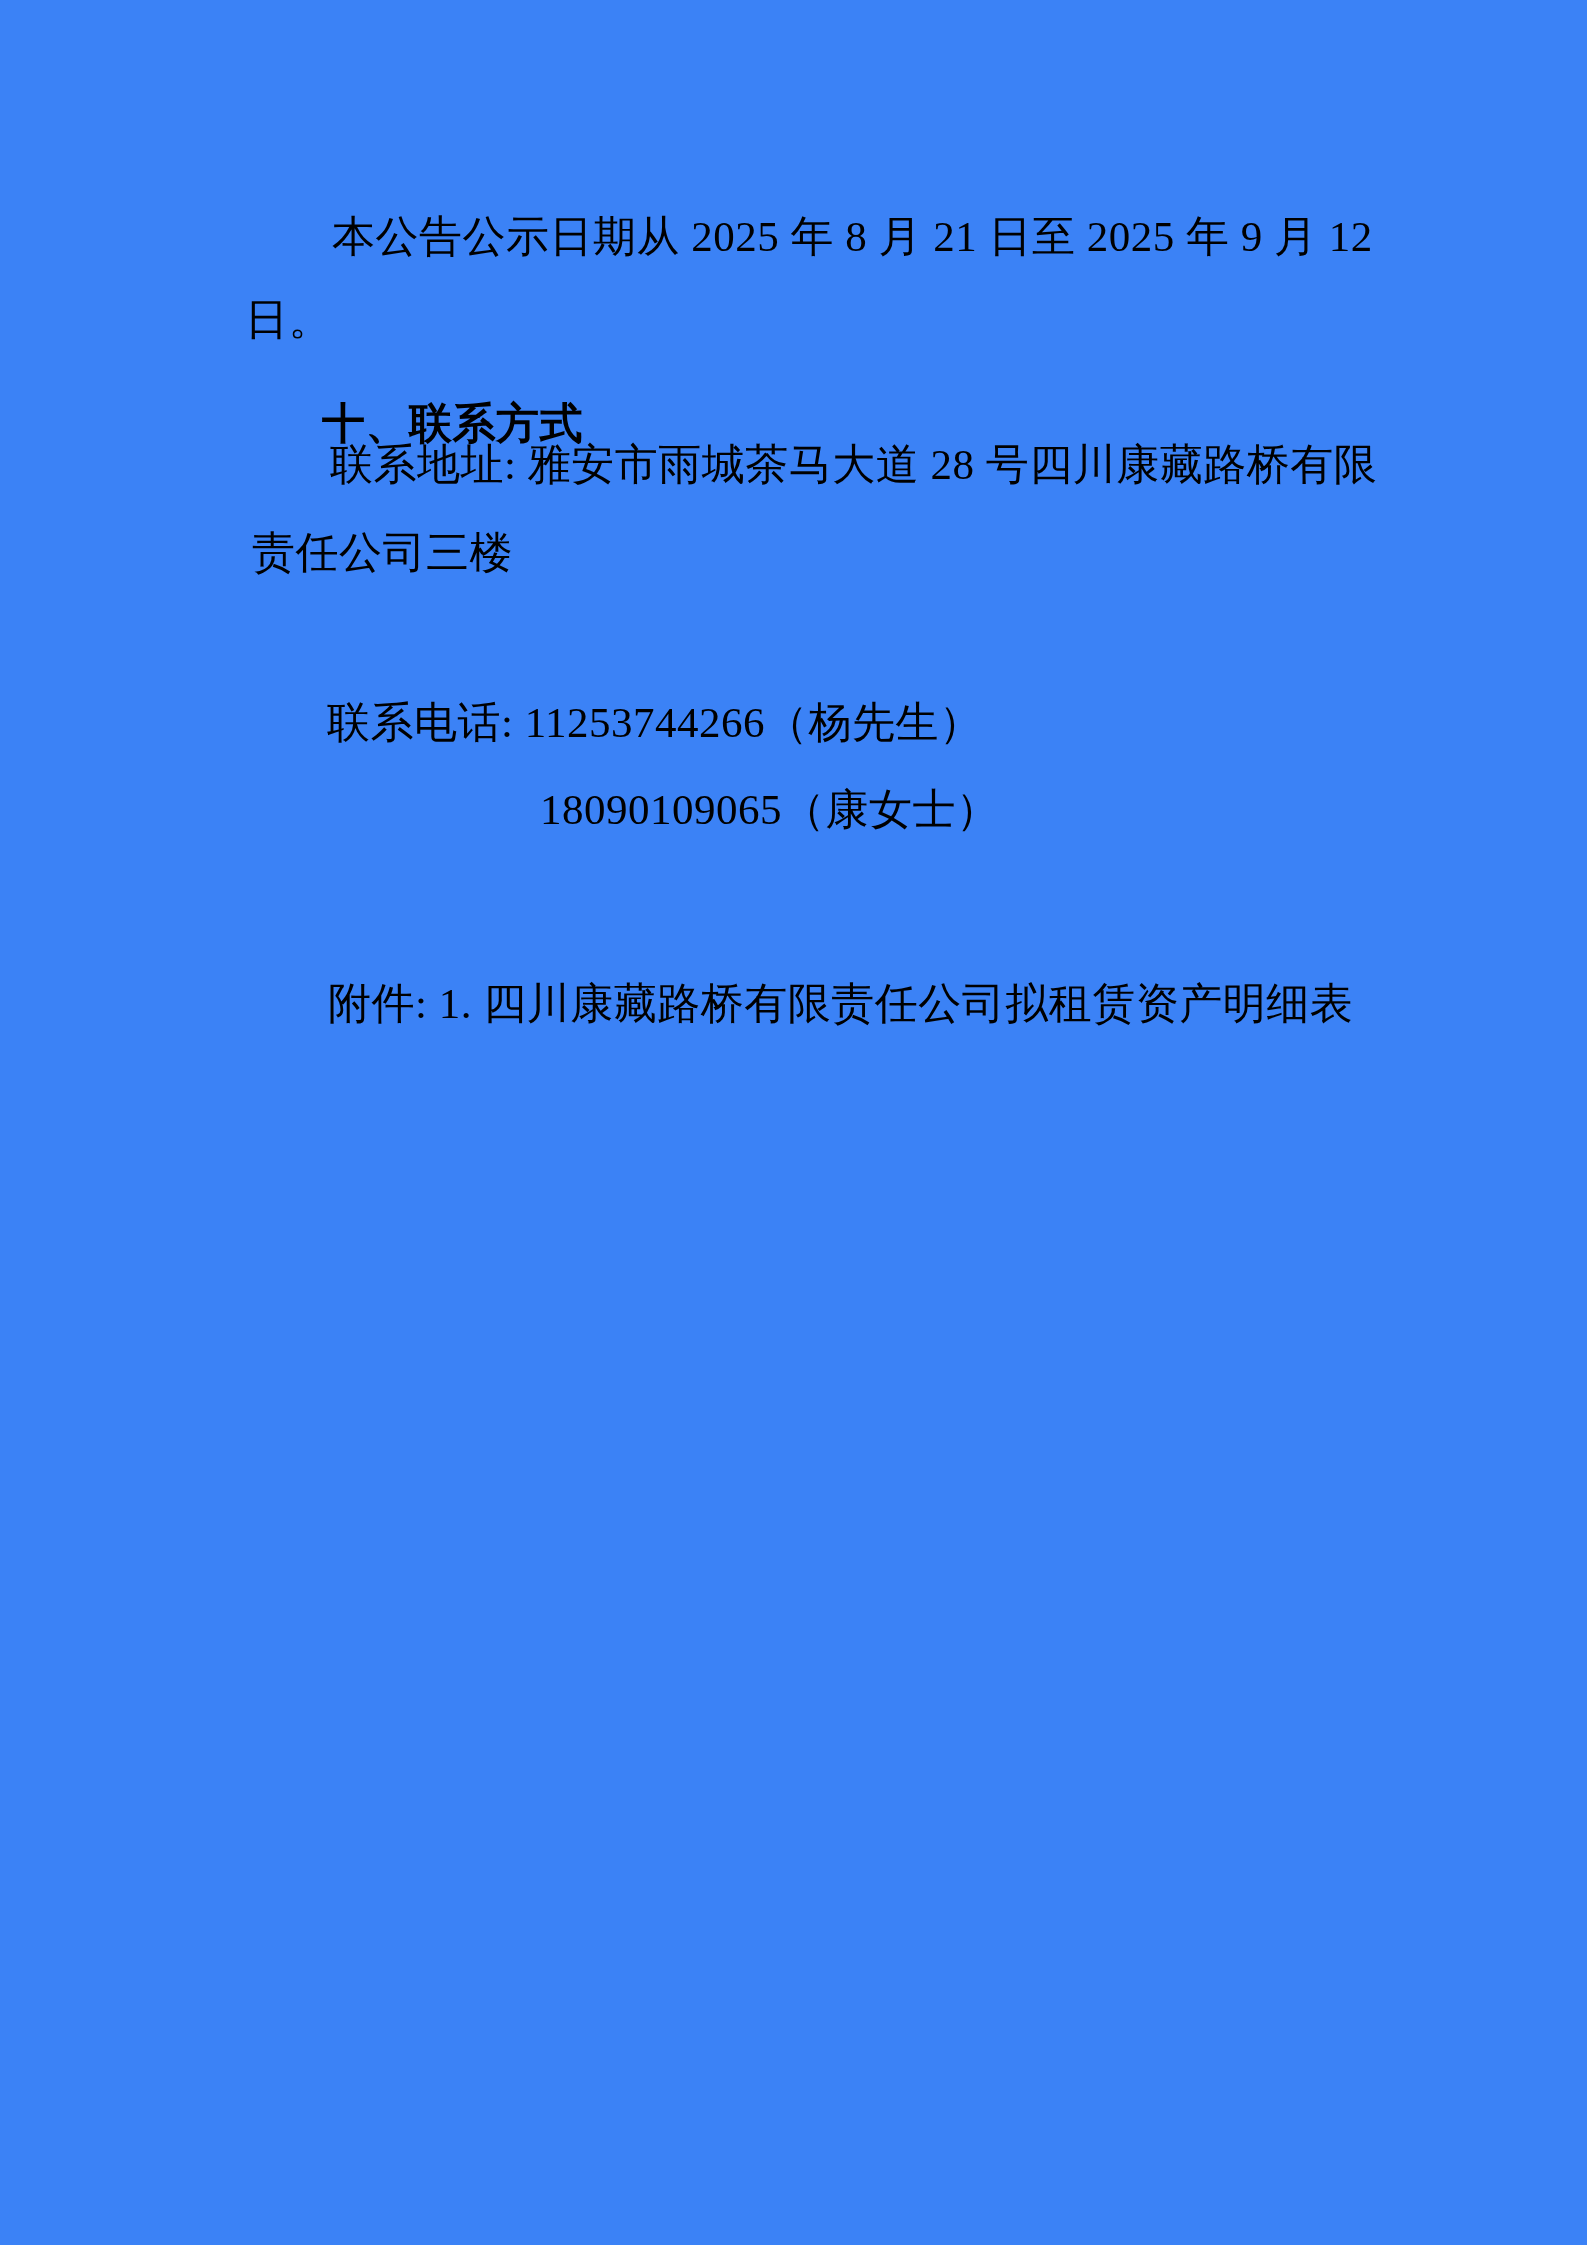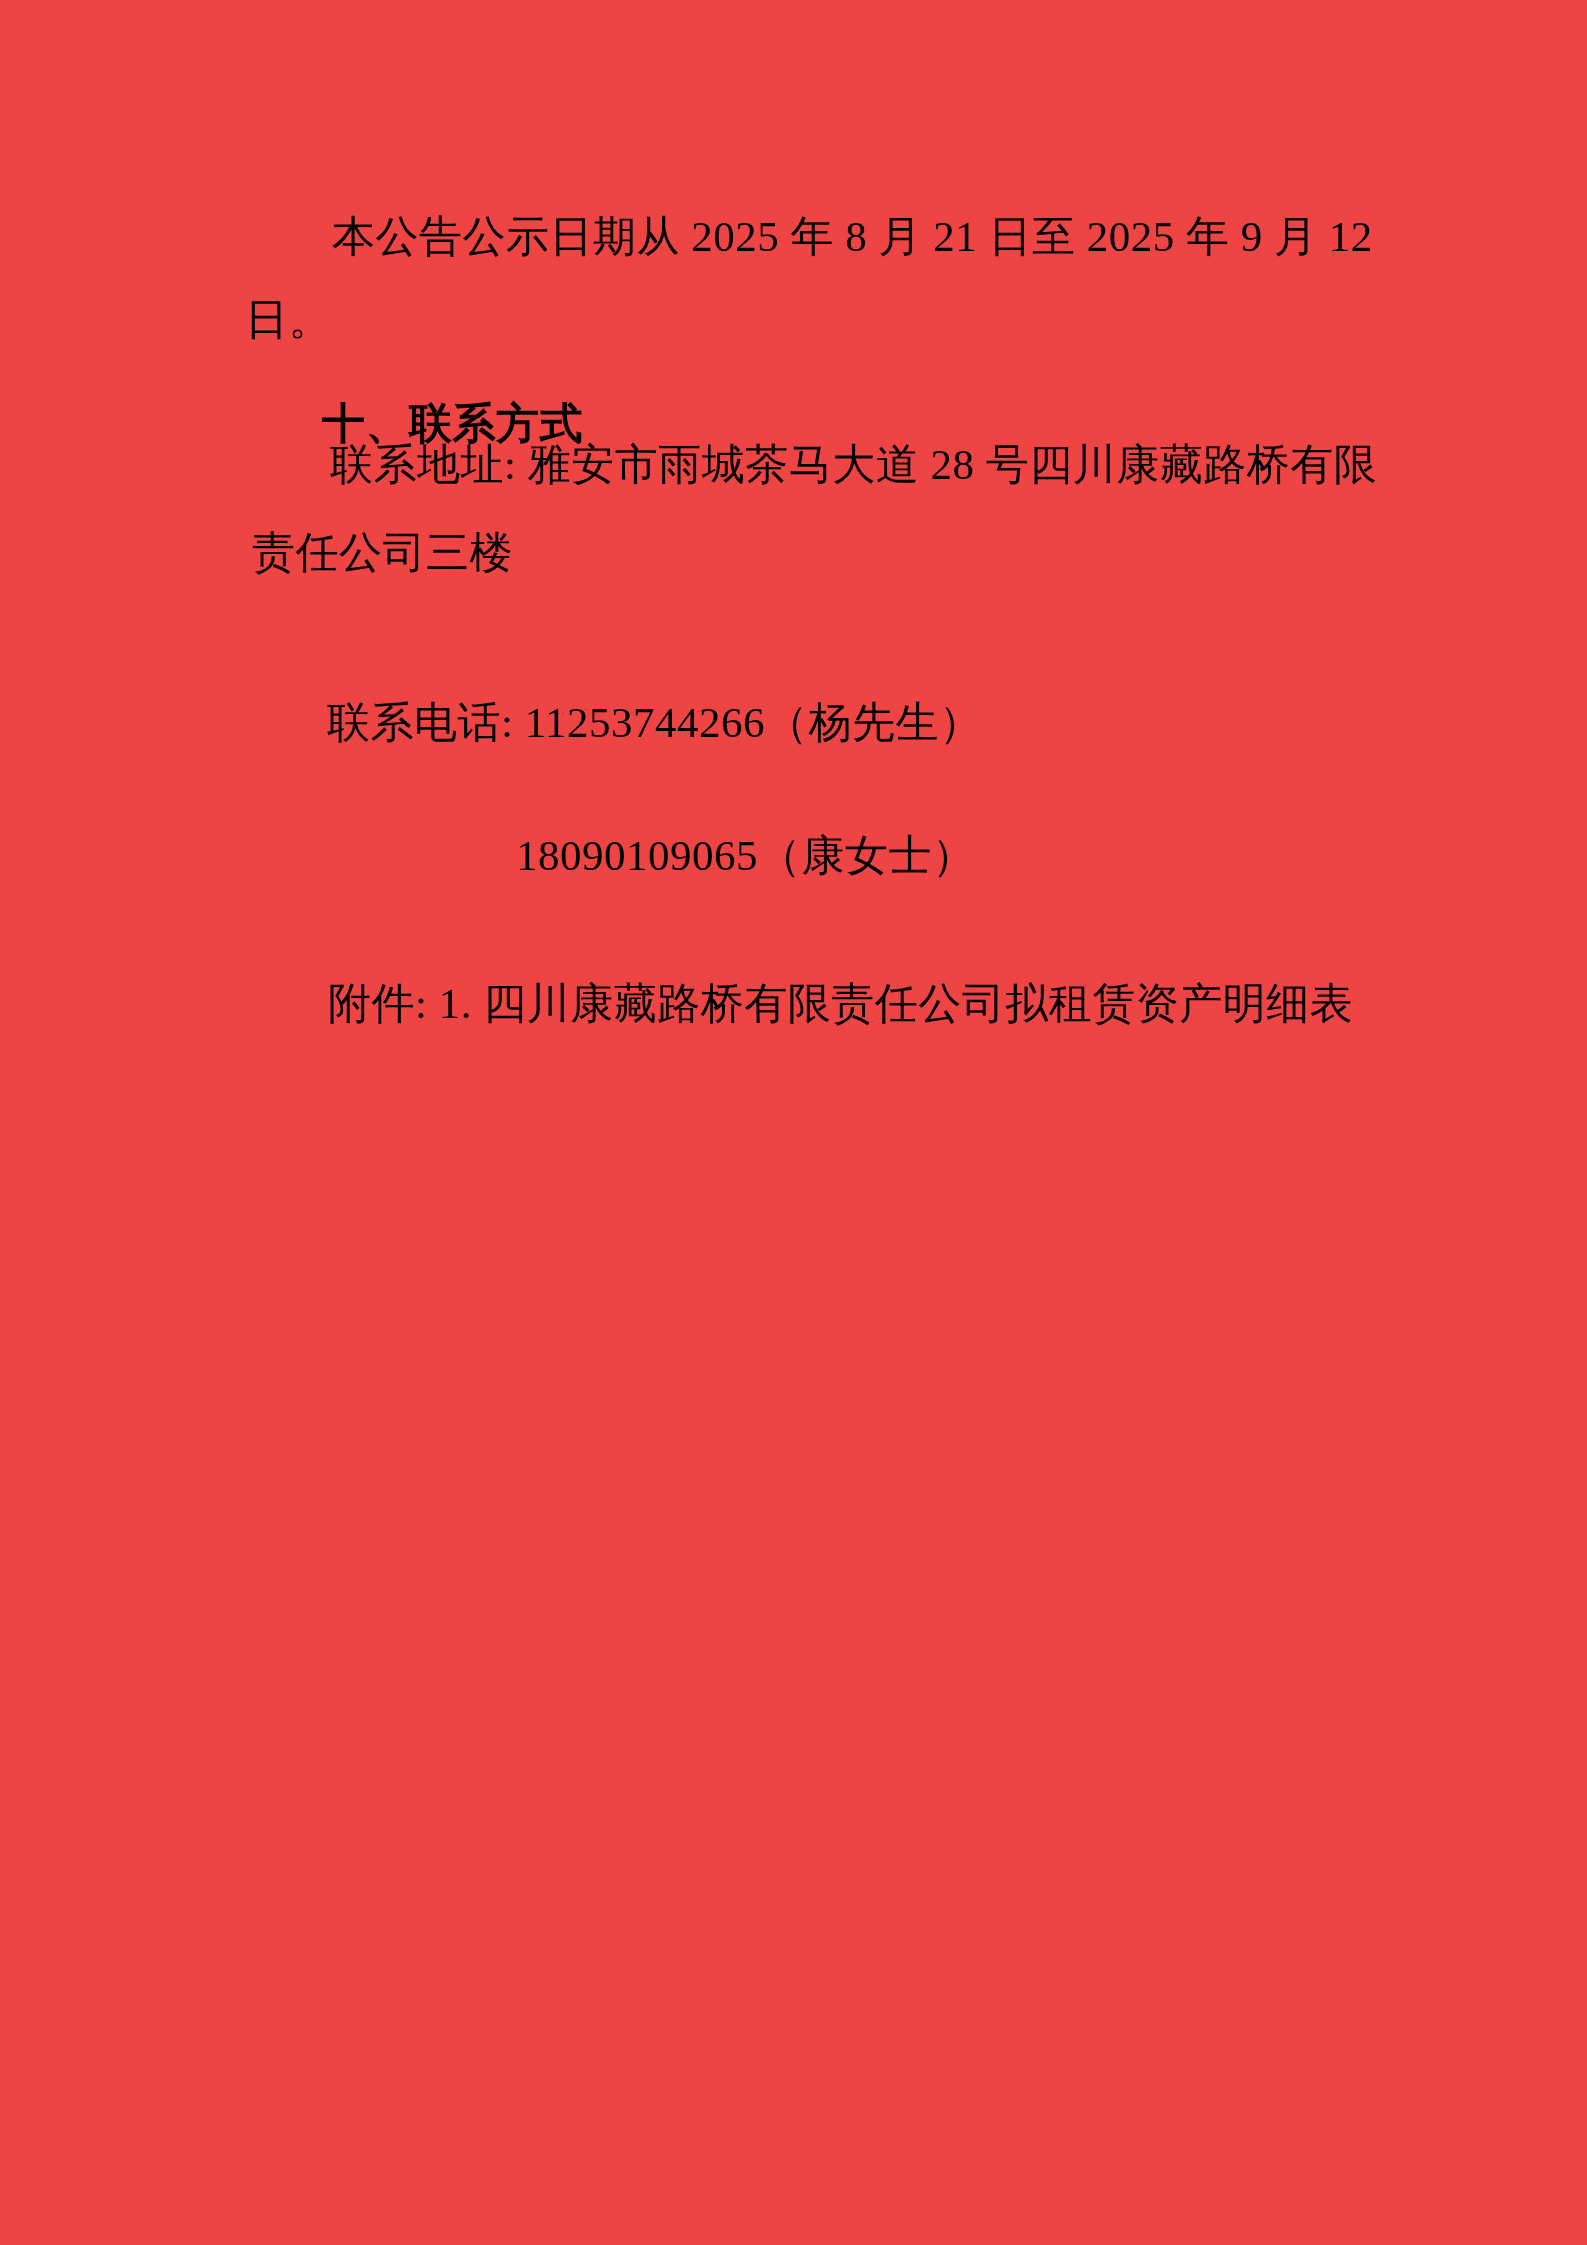--- a/index.html
+++ b/index.html
@@ -4,21 +4,21 @@
 <style>
   html, body {
     margin: 0;
     padding: 0;
     background: #ffffff;
   }
   .page {
     position: relative;
     width: 1587px;
     height: 2245px;
-    background: #ef4444;
+    background: #3b82f6;
     color: #000000;
     font-family: "Liberation Serif", "DejaVu Serif", serif;
     overflow: hidden;
   }
   .line {
     position: absolute;
     font-size: 43px;
     line-height: 1.1;
     letter-spacing: 0.5px;
     white-space: pre;
@@ -41,19 +41,19 @@
   <div class="line" style="top:296px; left:245px;">日。</div>
 
   <div class="line heading" style="top:374px; left:322px;">十、联系方式</div>
 
   <div class="line" style="top:441px; left:330px;">联系地址: 雅安市雨城茶马大道 28 号四川康藏路桥有限</div>
 
   <div class="line" style="top:529px; left:252px;">责任公司三楼</div>
 
   <div class="line" style="top:699px; left:327px;">联系电话: 11253744266（杨先生）</div>
 
-  <div class="line" style="top:786px; left:516px;margin-top:46px;">18090109065（康女士）</div>
+  <div class="line" style="top:786px; left:540px;">18090109065（康女士）</div>
 
   <div class="line" style="top:980px; left:328px;"><span>附件: </span><span>1. 四川康藏路桥有限责任公司拟租赁资产明细表</span></div>
 
 
 
 </div>
 
 </body></html>

